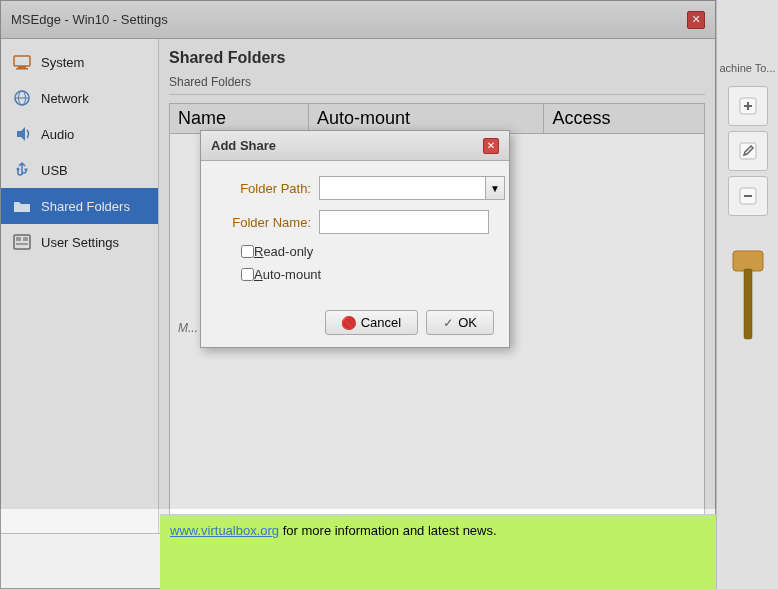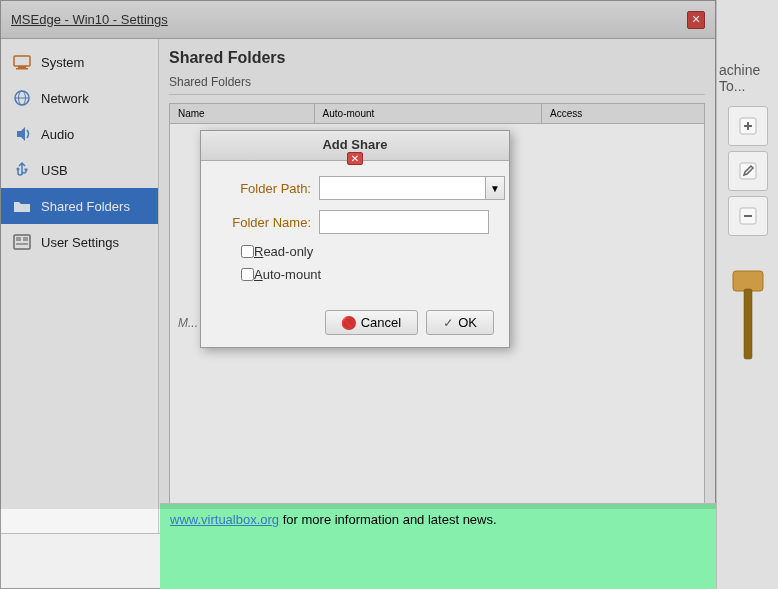--- a/index.html
+++ b/index.html
@@ -32,21 +32,20 @@
       padding: 7px 10px;
       display: flex;
       align-items: center;
       justify-content: space-between;
       height: 38px;
     }
     .title-bar-text {
       font-size: 13px;
       color: #333;
       font-weight: normal;
-      text-decoration: underline;
     }
     .title-bar-close {
       width: 18px;
       height: 18px;
       background: #d04a46;
       border: 1px solid #a03030;
       border-radius: 2px;
       display: flex;
       align-items: center;
       justify-content: center;
@@ -124,21 +123,21 @@
       border: 1px solid #bbb;
       background: white;
       border-collapse: collapse;
       flex: 1;
     }
     .shared-table th {
       background: #e8e8e8;
       border: 1px solid #bbb;
       padding: 4px 8px;
       text-align: left;
-      font-size: 10px;
+      font-size: 18px;
       font-weight: normal;
     }
 
     
     .right-icons {
       position: absolute;
       right: 0;
       top: 0;
       width: 62px;
       height: 589px;
@@ -215,21 +214,20 @@
       z-index: 20;
     }
     .dialog-title-bar {
       background: linear-gradient(to bottom, #e8e8e8, #d4d4d4);
       border-bottom: 1px solid #aaa;
       padding: 6px 10px;
       display: flex;
       align-items: center;
       justify-content: space-between;
       height: 30px;
-      flex-direction: column;
     }
     .dialog-title-text {
       font-size: 13px;
       font-weight: bold;
       color: #333;
     }
     .dialog-close {
       width: 16px;
       height: 16px;
       background: #d04a46;
@@ -442,21 +440,21 @@
     </button>
     <button class="btn btn-ok">
       <span class="ok-check">✓</span>
       <span>OK</span>
     </button>
   </div>
 
 </div>
 
 <div class="right-icons">
-  <div style="font-size:14px; color:#555; text-align:left; margin-bottom:5px; padding:2px;">achine To...</div>
+  <div style="font-size:11px; color:#555; text-align:left; margin-bottom:5px; padding:2px;">achine To...</div>
   <div class="right-icon-btn">
     <svg width="22" height="22" viewBox="0 0 22 22">
       <rect x="3" y="3" width="16" height="16" rx="2" fill="#f8f8f8" stroke="#bbb"></rect>
       <line x1="11" y1="7" x2="11" y2="15" stroke="#666" stroke-width="2"></line>
       <line x1="7" y1="11" x2="15" y2="11" stroke="#666" stroke-width="2"></line>
     </svg>
   </div>
   <div class="right-icon-btn">
     <svg width="22" height="22" viewBox="0 0 22 22">
       <rect x="3" y="3" width="16" height="16" rx="2" fill="#f8f8f8" stroke="#bbb"></rect>
@@ -475,21 +473,21 @@
 
       <rect x="10" y="10" width="30" height="20" rx="3" fill="#cc9944"></rect>
       <rect x="10" y="10" width="30" height="20" rx="3" fill="none" stroke="#aa7722" stroke-width="1"></rect>
 
       <rect x="21" y="28" width="8" height="70" rx="2" fill="#8b6914"></rect>
       <rect x="21" y="28" width="8" height="70" rx="2" fill="none" stroke="#6b4a0a" stroke-width="0.5"></rect>
     </svg>
   </div>
 </div>
 
-<div style="position:absolute; bottom:0; left:160px; right:62px; height:86px; background:#86efac; border-top:1px solid #ccc; padding:8px 10px;">
+<div style="position:absolute; bottom:0; left:160px; right:62px; height:75px; background:#bef264; border-top:1px solid #ccc; padding:8px 10px;">
   <span class="info-link">www.virtualbox.org</span><span> for more information and latest news.</span>
 </div>
 
 <div class="modal-backdrop"></div>
 
 <div class="dialog">
   <div class="dialog-title-bar">
     <span class="dialog-title-text">Add Share</span>
     <div class="dialog-close">✕</div>
   </div>

